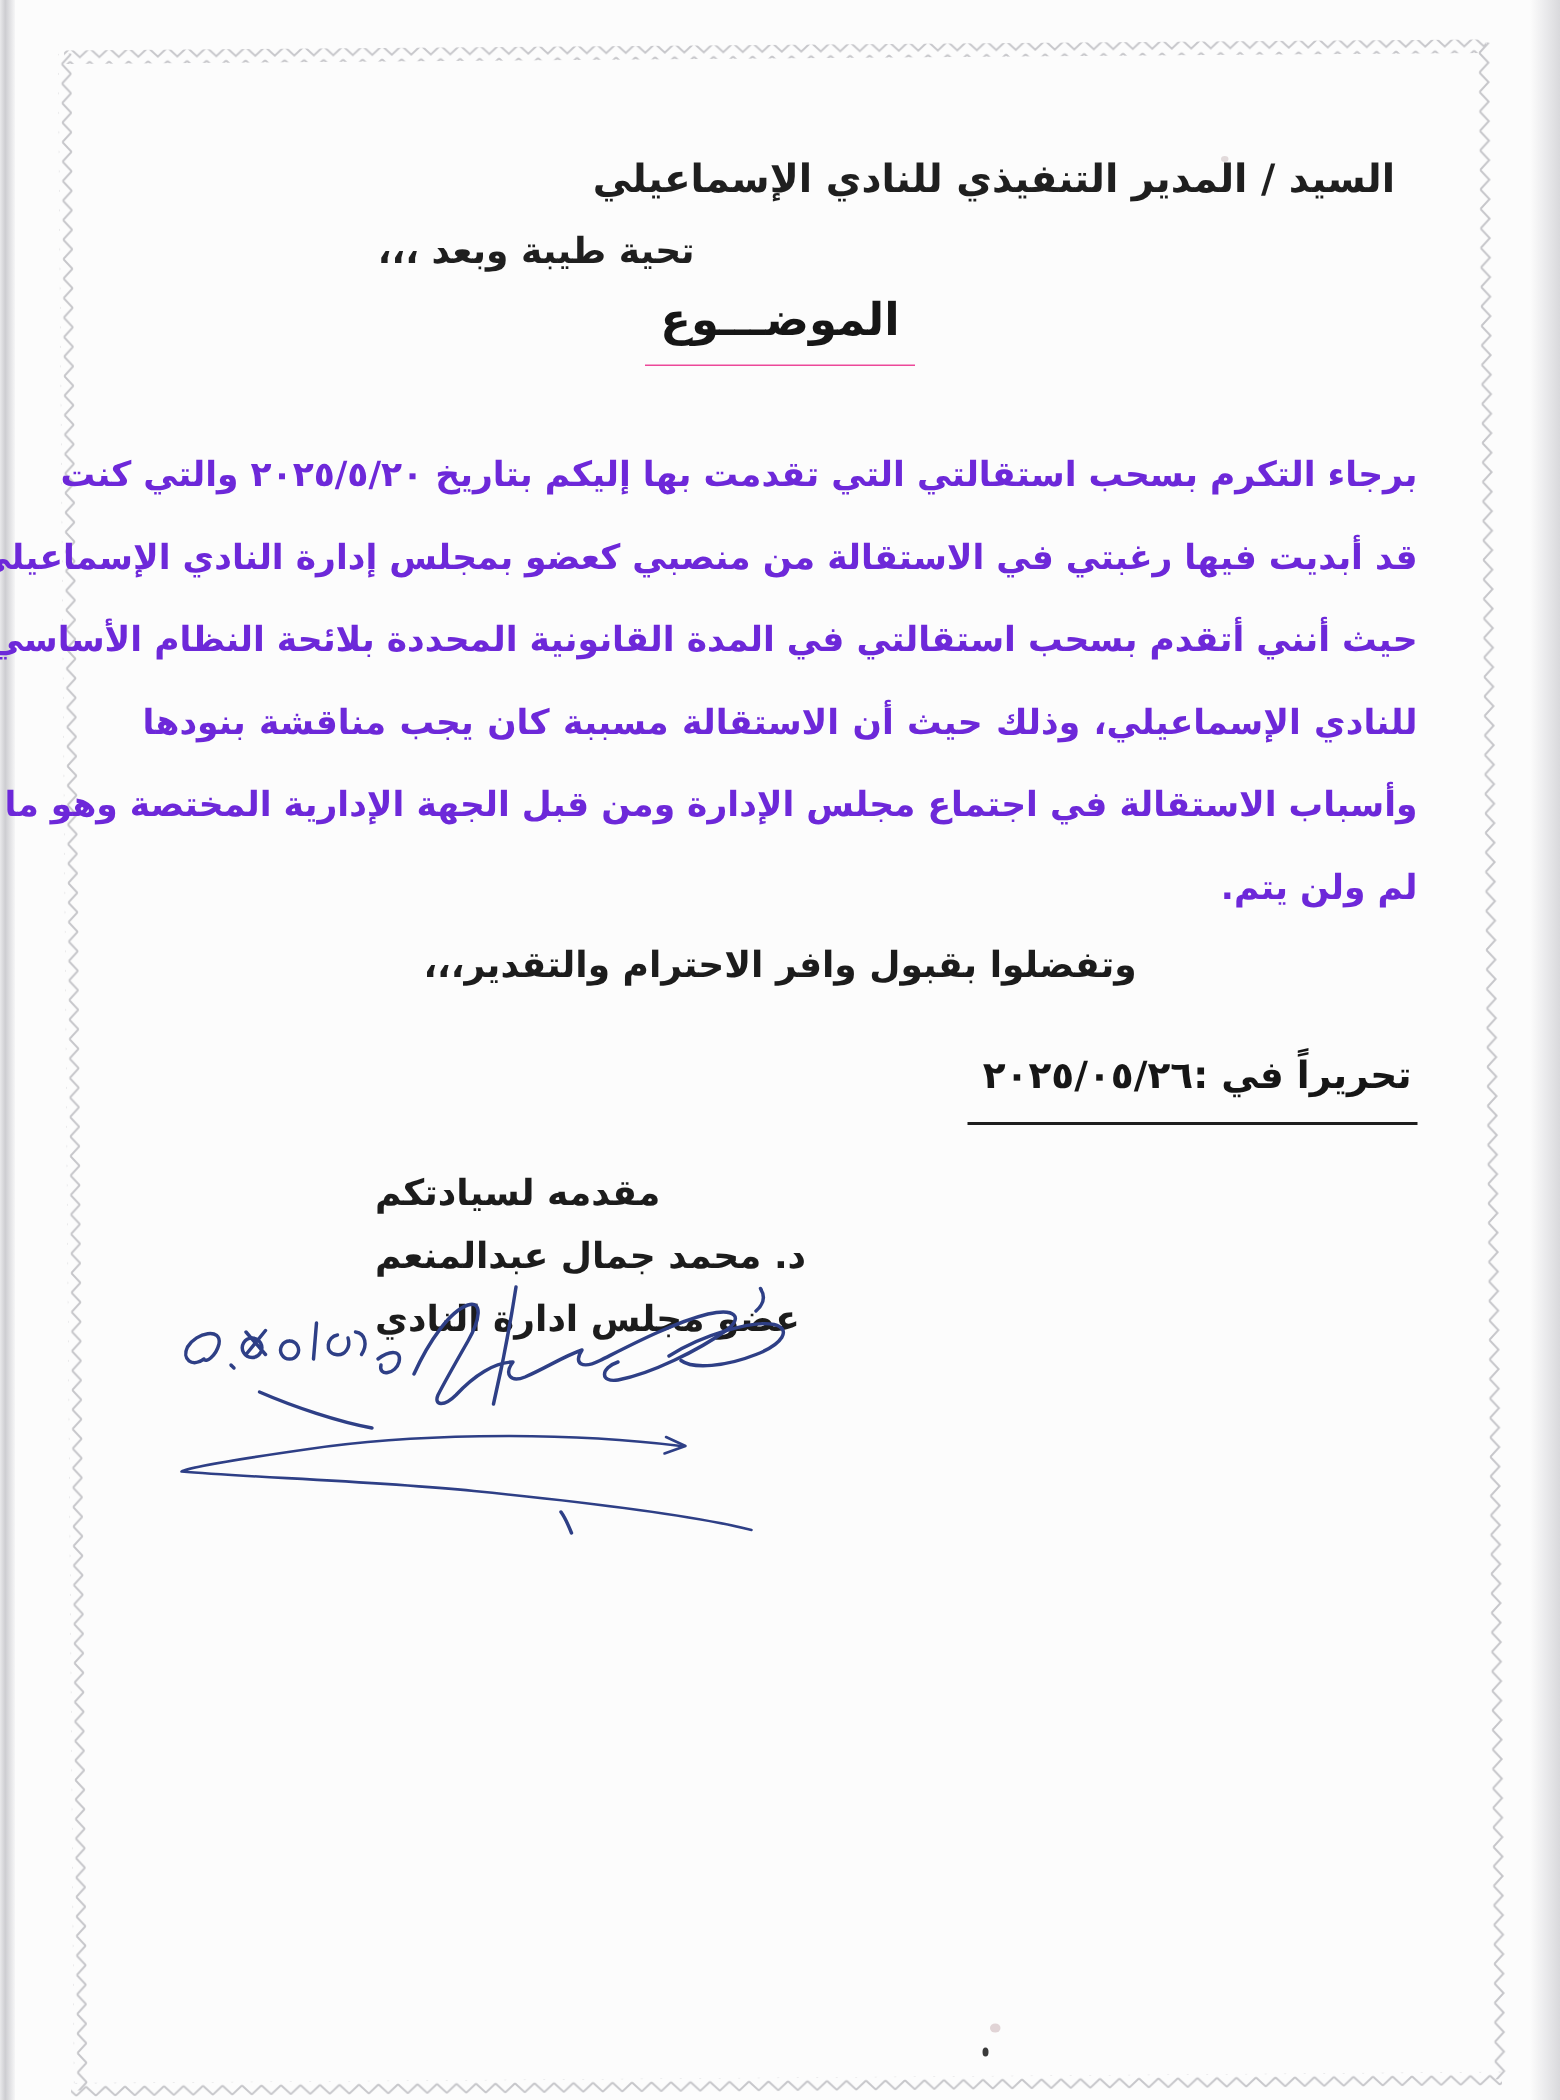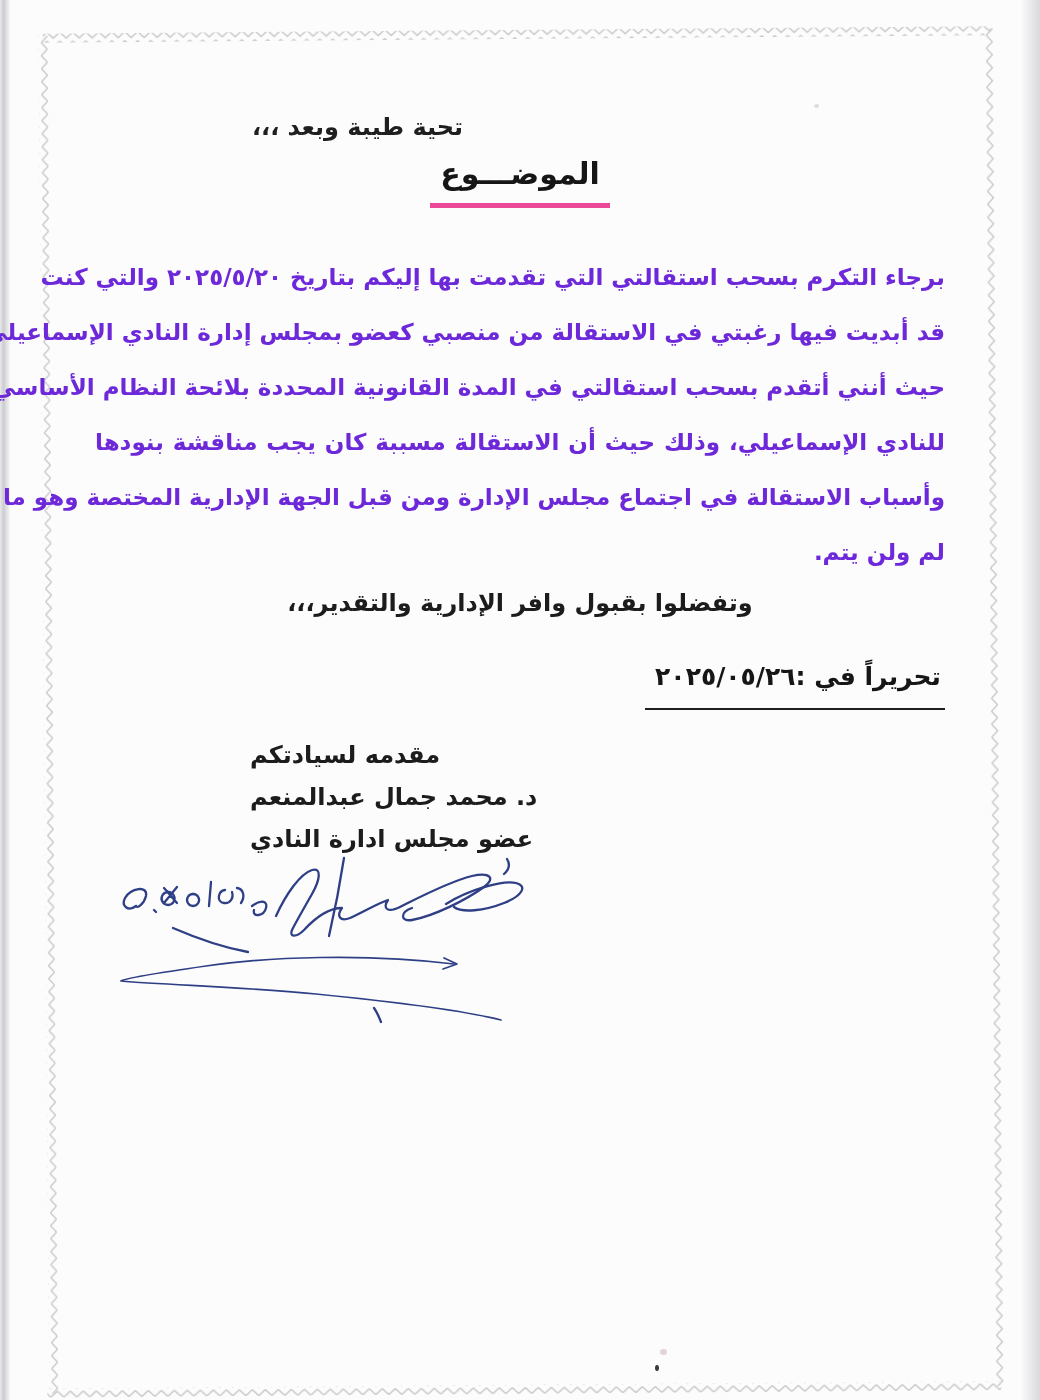--- a/index.html
+++ b/index.html
@@ -39,21 +39,21 @@
   .greeting {
     font-size: 24px; font-weight: bold; line-height: 38px;
     margin-top: 8px; margin-right: 325px; white-space: nowrap;
     color: #1f1f1f;
     text-align: center;
   }
   .subject-wrap { text-align: center; margin-top: 6px; height: 58px; }
   .subject {
     display: inline-block;
     font-size: 30px; font-weight: bold; line-height: 44px;
-    border-bottom: 5px solid #ec4899;
+    border-bottom: 1px solid #ec4899;
     padding: 0 10px 7px 10px;
     color: #161616;
   }
   .body-par { margin-top: 40px; font-size: 23px; font-weight: bold; color: #6d28d9; }
   .body-par .line {
     line-height: 55px;
     white-space: nowrap;
     text-align: justify;
     text-align-last: justify;
   }
@@ -108,37 +108,38 @@
     <g transform="rotate(-0.45 520 710)">
       <rect x="48" y="30" width="948" height="9" fill="url(#zzh)"></rect>
       <rect x="42" y="1385" width="954" height="9" fill="url(#zzh)"></rect>
       <rect x="44" y="32" width="9" height="1358" fill="url(#zzv)"></rect>
       <rect x="990" y="32" width="9" height="1358" fill="url(#zzv)"></rect>
     </g>
   </svg>
 
   <div class="content">
 
+    <div class="recipient">السيد / المدير التنفيذي للنادي الإسماعيلي</div>
 
     <div class="greeting">تحية طيبة وبعد ،،،</div>
 
     <div class="subject-wrap">
       <span class="subject">الموضـــوع</span>
     </div>
 
     <div class="body-par">
       <div class="line">برجاء التكرم بسحب استقالتي التي تقدمت بها إليكم بتاريخ ٢٠٢٥/٥/٢٠ والتي كنت</div>
       <div class="line">قد أبديت فيها رغبتي في الاستقالة من منصبي كعضو بمجلس إدارة النادي الإسماعيلي،</div>
       <div class="line">حيث أنني أتقدم بسحب استقالتي في المدة القانونية المحددة بلائحة النظام الأساسي</div>
       <div class="line">للنادي الإسماعيلي، وذلك حيث أن الاستقالة مسببة كان يجب مناقشة بنودها</div>
       <div class="line">وأسباب الاستقالة في اجتماع مجلس الإدارة ومن قبل الجهة الإدارية المختصة وهو ما</div>
       <div class="line last">لم ولن يتم.</div>
     </div>
 
-    <div class="closing">وتفضلوا بقبول وافر الإدارية والتقدير،،،</div>
+    <div class="closing">وتفضلوا بقبول وافر الاحترام والتقدير،،،</div>
 
     <div class="dateline">
       <span class="u-date">تحريراً في :٢٠٢٥/٠٥/٢٦</span>
     </div>
 
     <div class="presenter">
       <div>مقدمه لسيادتكم</div>
       <div>د. محمد جمال عبدالمنعم</div>
       <div>عضو مجلس ادارة النادي</div>
     </div>

